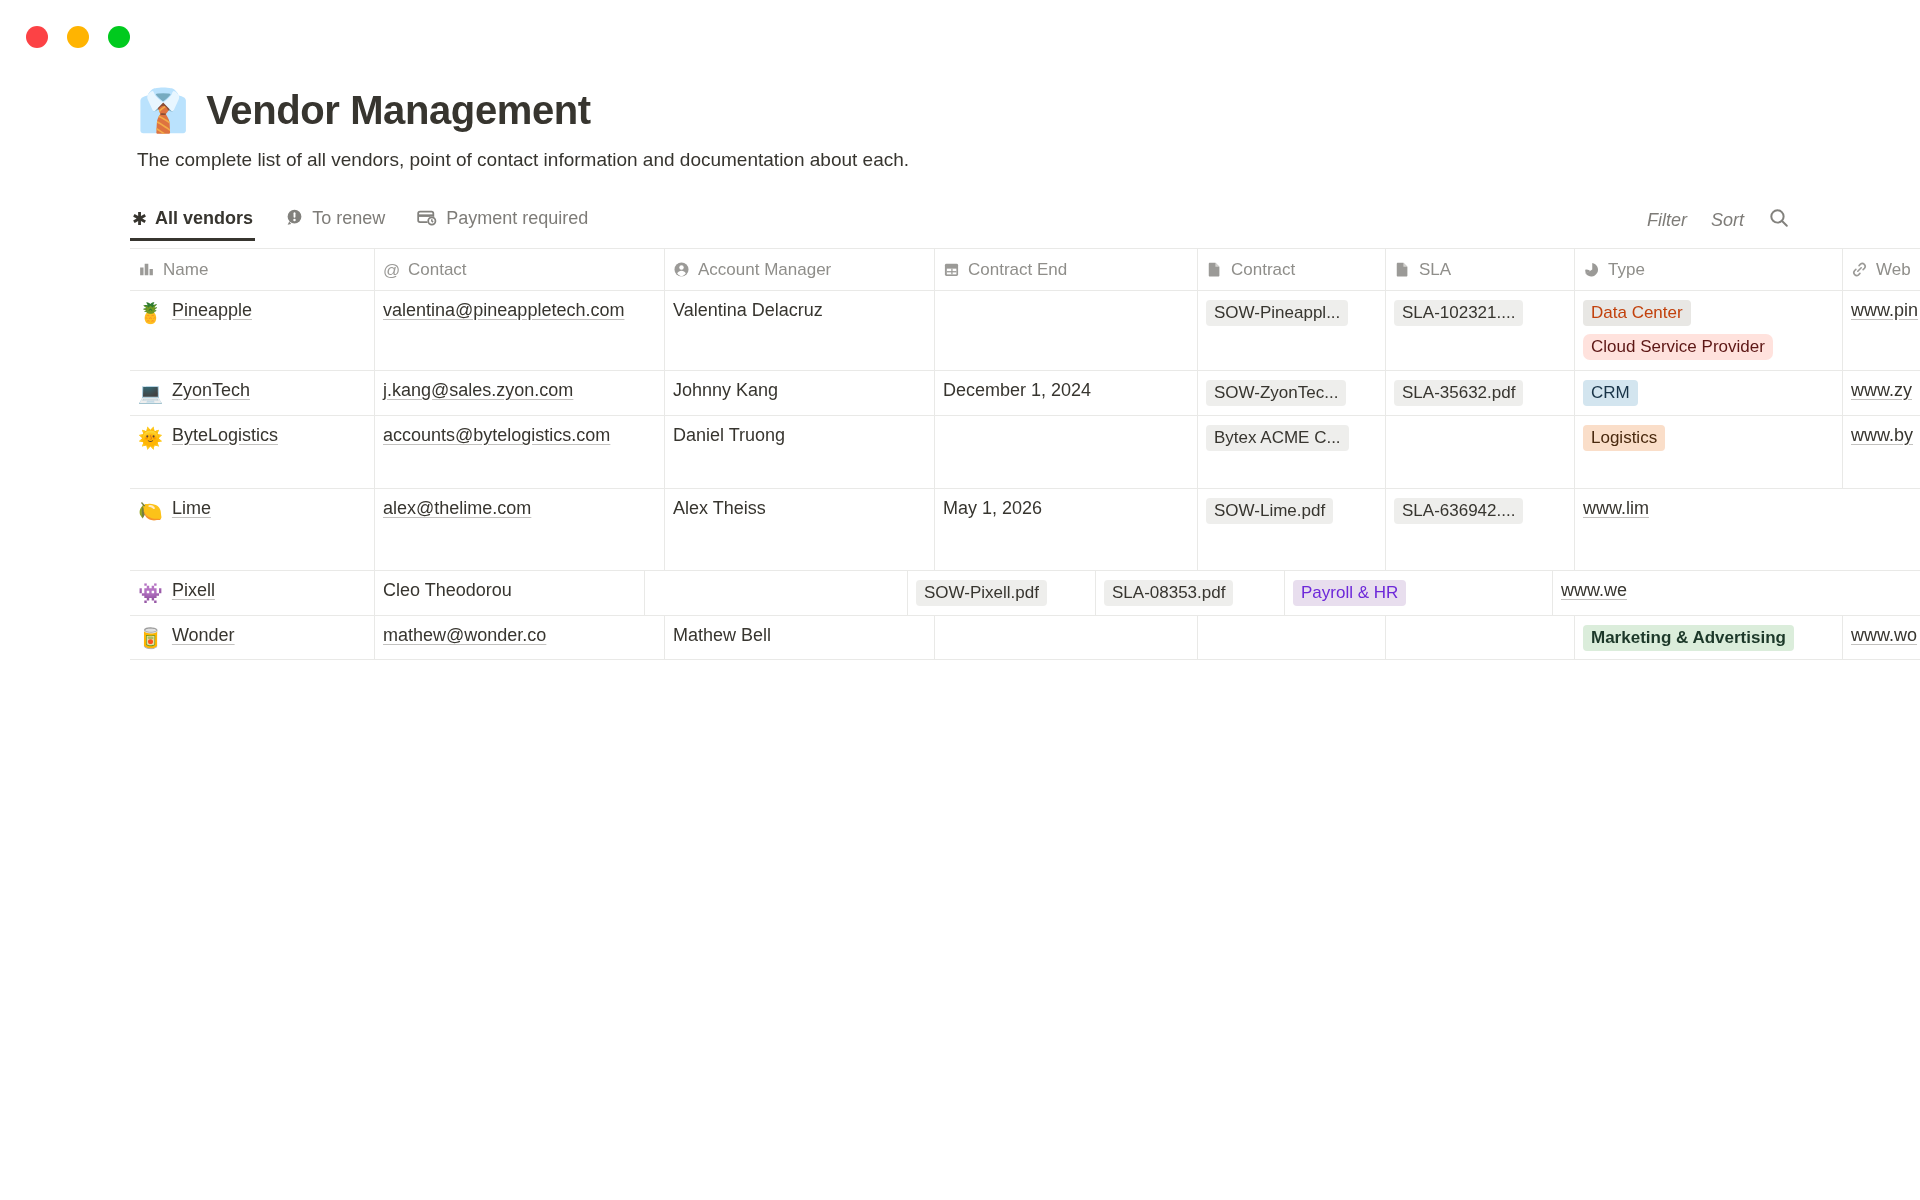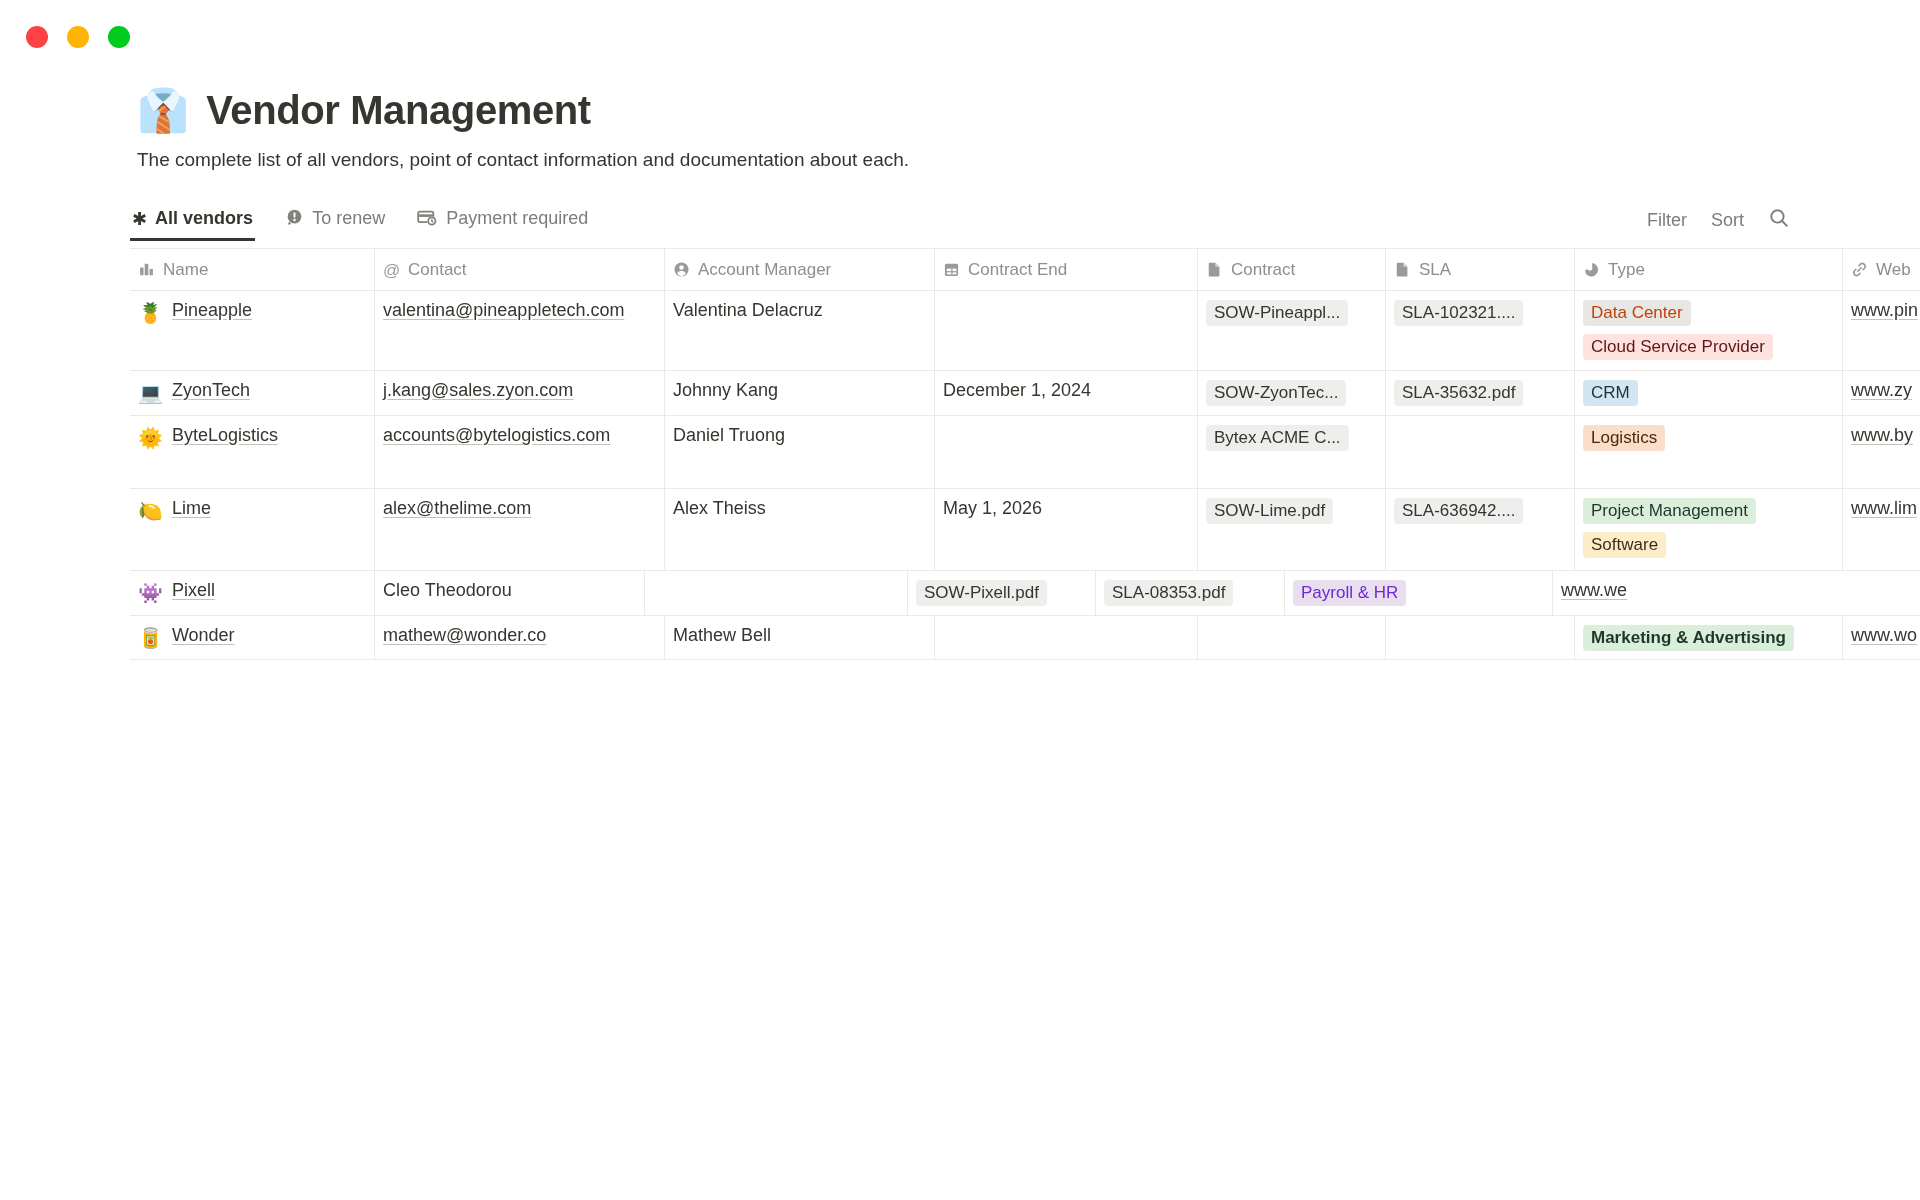--- a/index.html
+++ b/index.html
@@ -19,21 +19,21 @@
 
   
   .toolbar { margin:28px 130px 0 130px; height:42px; display:flex; align-items:center; }
   .views { display:flex; align-items:center; gap:28px; height:100%; }
   .view-tab { display:flex; align-items:center; gap:8px; font-size:18px; color:#7E7C78;
     height:100%; cursor:pointer; border-bottom:3px solid transparent; padding:0 2px; }
   .view-tab.active { color:#37352F; font-weight:600; border-bottom-color:#37352F; }
   .tab-glyph { font-size:18px; line-height:1; }
   .toolbar-right { margin-left:auto; display:flex; align-items:center; gap:24px;
     font-size:18px; color:#7E7C78; }
-  .tb-btn { cursor:pointer; }
+  .tb-btn { cursor:pointer;font-style:italic; }
 
   
   .table-wrap { margin-left:130px; width:1933px; margin-top:7px; }
   .trow { display:flex; border-bottom:1px solid #E9E9E7; align-items:stretch; }
   .thead { border-top:1px solid #E9E9E7; height:43px; }
   .cell { border-right:1px solid #E9E9E7; padding:9px 8px; overflow:hidden; }
   .c0{width:245px}.c1{width:290px}.c2{width:270px}.c3{width:263px}
   .c4{width:188px}.c5{width:189px}.c6{width:268px}.c7{width:210px;border-right:none}
   .r0{height:80px}.r1{height:45px}.r2{height:73px}.r3{height:82px}.r4{height:45px}.r5{height:44px}
 
@@ -189,21 +189,21 @@
           <span class="row-emoji">🍍</span>
           <span class="name-link">Pineapple</span>
         </div>
         <div class="cell c1"><span class="plain-link">valentina@pineappletech.com</span></div>
         <div class="cell c2"><span class="cell-text">Valentina Delacruz</span></div>
         <div class="cell c3"></div>
         <div class="cell c4"><span class="file-pill">SOW-Pineappl...</span></div>
         <div class="cell c5"><span class="file-pill">SLA-102321....</span></div>
         <div class="cell c6 types-cell">
           <span class="tag" style="background: rgb(232, 231, 228); color: #c2410c; text-align: center;">Data Center</span>
-          <span class="tag" style="background: rgb(255, 226, 221); color: rgb(93, 23, 21);">Cloud Service Provider</span>
+          <span class="tag" style="background: rgb(255, 226, 221); color: rgb(93, 23, 21); border-radius: 7px;">Cloud Service Provider</span>
         </div>
         <div class="cell c7"><span class="plain-link">www.pin</span></div>
       </div>
       <div class="trow r1">
         <div class="cell c0 name-cell">
           <span class="row-emoji">💻</span>
           <span class="name-link">ZyonTech</span>
         </div>
         <div class="cell c1"><span class="plain-link">j.kang@sales.zyon.com</span></div>
         <div class="cell c2"><span class="cell-text">Johnny Kang</span></div>
@@ -233,24 +233,20 @@
       <div class="trow r3">
         <div class="cell c0 name-cell">
           <span class="row-emoji">🍋</span>
           <span class="name-link">Lime</span>
         </div>
         <div class="cell c1"><span class="plain-link">alex@thelime.com</span></div>
         <div class="cell c2"><span class="cell-text">Alex Theiss</span></div>
         <div class="cell c3"><span class="cell-text">May 1, 2026</span></div>
         <div class="cell c4"><span class="file-pill">SOW-Lime.pdf</span></div>
         <div class="cell c5"><span class="file-pill">SLA-636942....</span></div>
-        <div class="cell c6 types-cell">
-          <span class="tag" style="background: rgb(219, 237, 219); color: rgb(28, 56, 41);">Project Management</span>
-          <span class="tag" style="background: rgb(253, 236, 200); color: rgb(64, 44, 27);">Software</span>
-        </div>
         <div class="cell c7"><span class="plain-link">www.lim</span></div>
       </div>
       <div class="trow r4">
         <div class="cell c0 name-cell">
           <span class="row-emoji">👾</span>
           <span class="name-link">Pixell</span>
         </div>
         <div class="cell c2"><span class="cell-text">Cleo Theodorou</span></div>
         <div class="cell c3"></div>
         <div class="cell c4"><span class="file-pill">SOW-Pixell.pdf</span></div>

